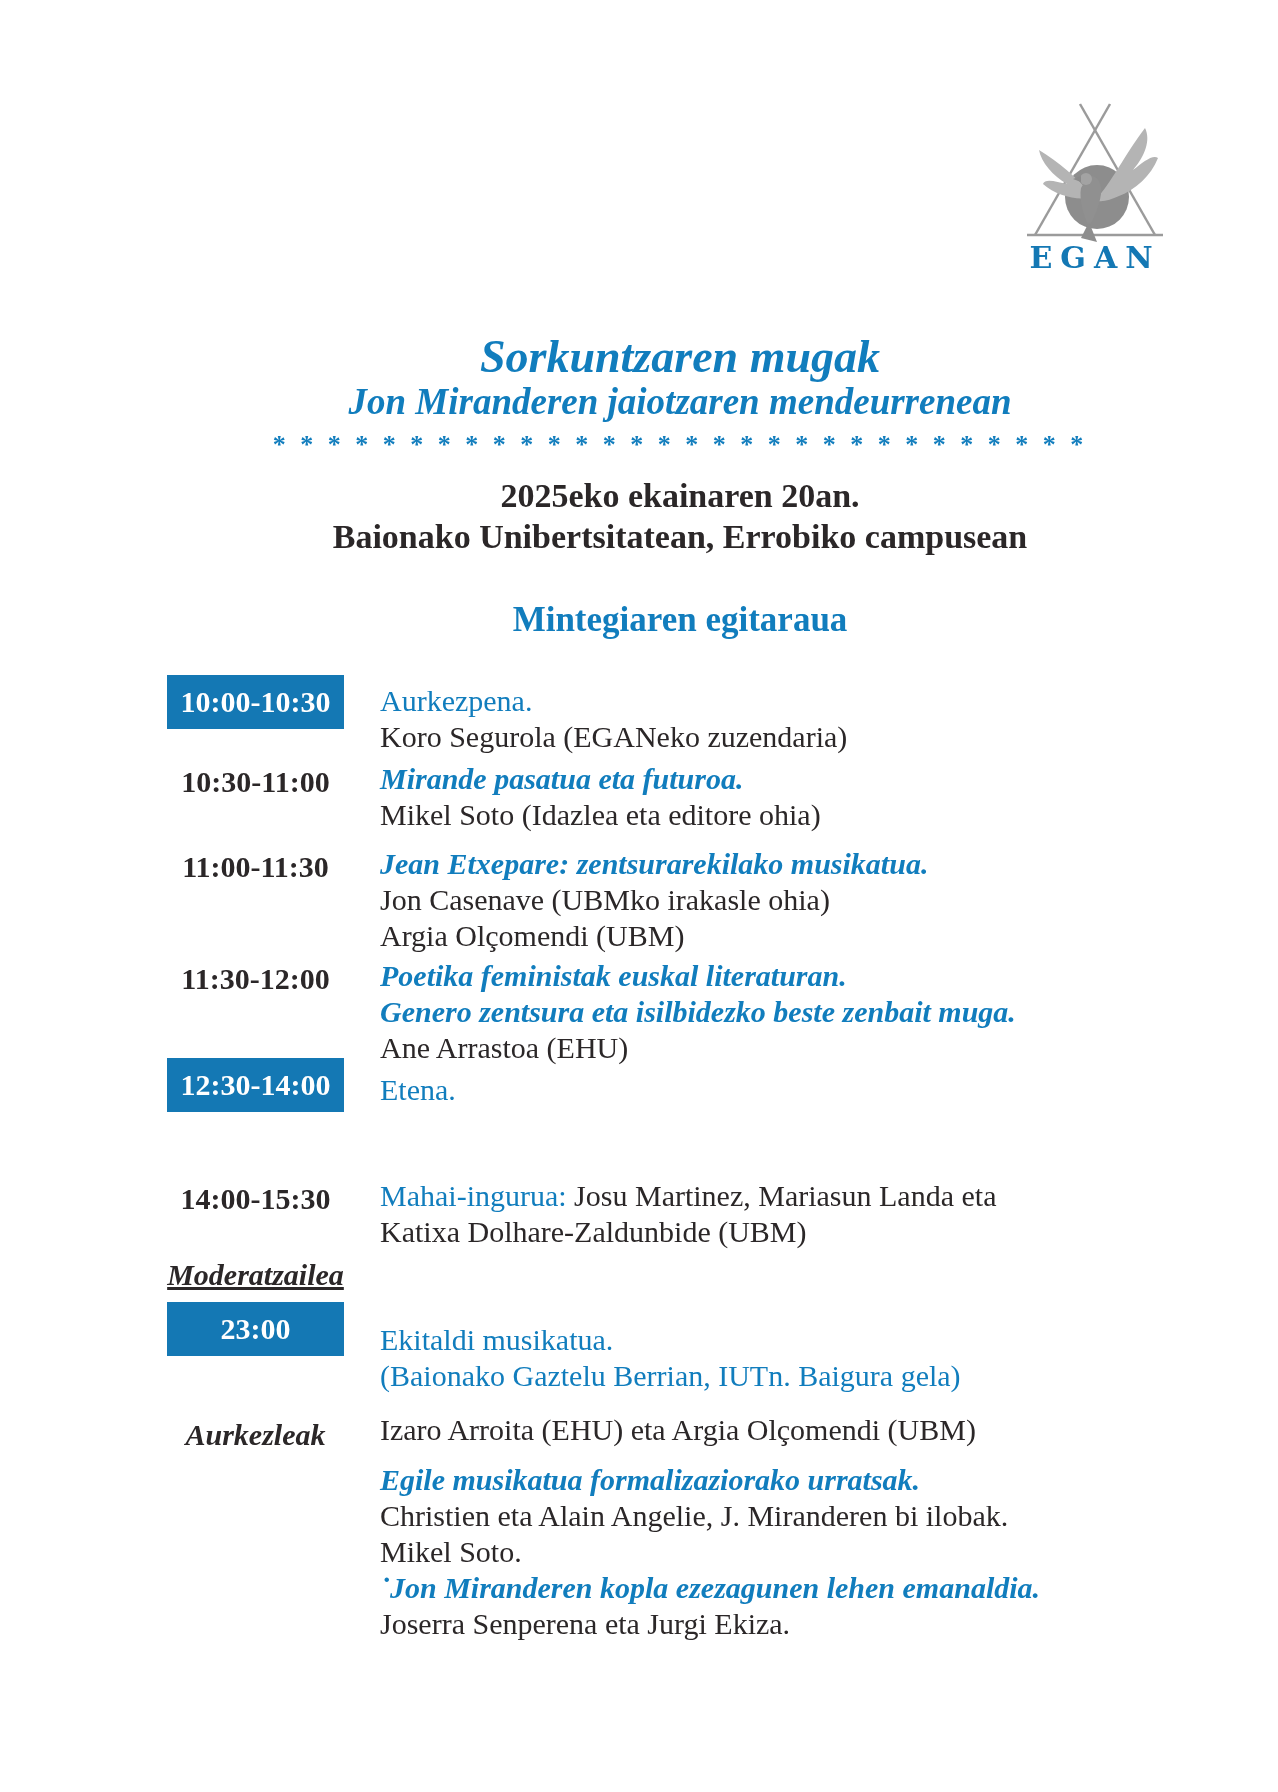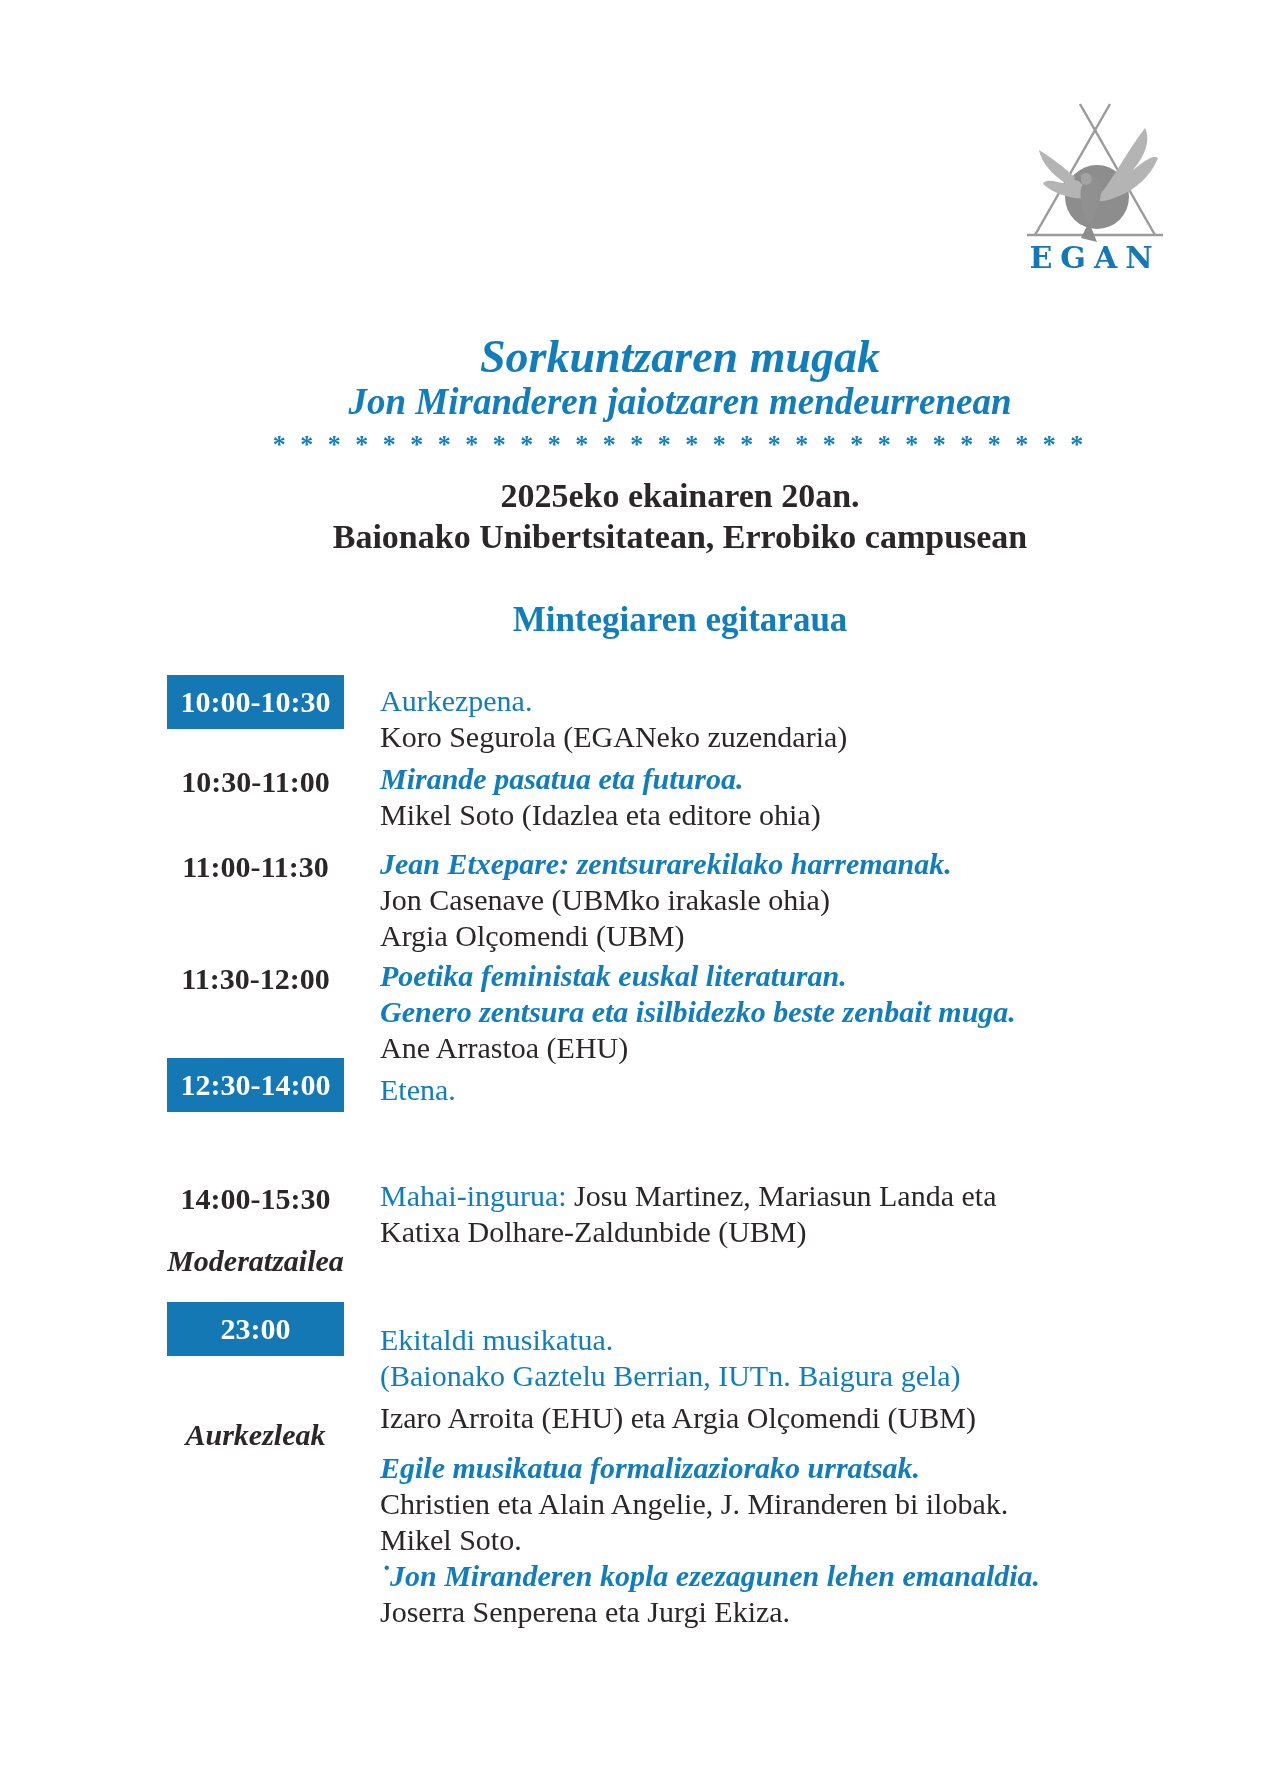--- a/index.html
+++ b/index.html
@@ -97,54 +97,54 @@
       <div class="sched-row" style="top: 761px;">
         <div class="time-cell plain">10:30-11:00</div>
         <div class="content" style="padding-top: 0px;">
           <div class="line"><span class="seg-blue-bold-italic">Mirande pasatua eta futuroa.</span></div>
           <div class="line"><span class="seg-plain">Mikel Soto (Idazlea eta editore ohia)</span></div>
         </div>
       </div>
       <div class="sched-row" style="top: 846px;">
         <div class="time-cell plain">11:00-11:30</div>
         <div class="content" style="padding-top: 0px;">
-          <div class="line"><span class="seg-blue-bold-italic">Jean Etxepare: zentsurarekilako harremanak.</span></div>
+          <div class="line"><span class="seg-blue-bold-italic">Jean Etxepare: zentsurarekilako musikatua.</span></div>
           <div class="line"><span class="seg-plain">Jon Casenave (UBMko irakasle ohia)</span></div>
           <div class="line"><span class="seg-plain">Argia Olçomendi (UBM)</span></div>
         </div>
       </div>
       <div class="sched-row" style="top: 958px;">
         <div class="time-cell plain">11:30-12:00</div>
         <div class="content" style="padding-top: 0px;">
           <div class="line"><span class="seg-blue-bold-italic">Poetika feministak euskal literaturan.</span></div>
           <div class="line"><span class="seg-blue-bold-italic">Genero zentsura eta isilbidezko beste zenbait muga.</span></div>
           <div class="line"><span class="seg-plain">Ane Arrastoa (EHU)</span></div>
         </div>
       </div>
       <div class="sched-row" style="top: 1058px;">
         <div class="time-cell boxed">12:30-14:00</div>
         <div class="content" style="padding-top: 14px;">
           <div class="line"><span class="seg-blue-bold">Etena.</span></div>
         </div>
       </div>
       <div class="sched-row" style="top: 1178px;">
         <div class="time-cell plain">14:00-15:30</div>
-        <div class="role-label" style="top: 66px;">Moderatzailea</div>
+        <div class="role-label" style="top: 80px; text-decoration: underline;">Moderatzailea</div>
         <div class="content" style="padding-top: 0px;">
           <div class="line"><span class="seg-blue-bold">Mahai-ingurua:</span><span class="seg-plain"> Josu Martinez, Mariasun Landa eta</span></div>
           <div class="line"><span class="seg-plain">Katixa Dolhare-Zaldunbide (UBM)</span></div>
         </div>
       </div>
       <div class="sched-row" style="top: 1302px;">
         <div class="time-cell boxed">23:00</div>
         <div class="role-label" style="top: 116px;">Aurkezleak</div>
         <div class="content" style="padding-top: 20px;">
           <div class="line"><span class="seg-blue-bold">Ekitaldi musikatua.</span></div>
           <div class="line"><span class="seg-blue">(Baionako Gaztelu Berrian, IUTn. Baigura gela)</span></div>
-          <div class="line" style="margin-top: 6px;"><span class="seg-plain">Izaro Arroita (EHU) eta Argia Olçomendi (UBM)</span></div>
+          <div class="line" style="margin-top: 18px;"><span class="seg-plain">Izaro Arroita (EHU) eta Argia Olçomendi (UBM)</span></div>
           <div class="line" style="margin-top: 14px;"><span class="seg-blue-bold-italic">Egile musikatua formalizaziorako urratsak.</span></div>
           <div class="line"><span class="seg-plain">Christien eta Alain Angelie, J. Miranderen bi ilobak.</span></div>
           <div class="line"><span class="seg-plain">Mikel Soto.</span></div>
           <div class="line"><span class="seg-blue-bold-italic">˙Jon Miranderen kopla ezezagunen lehen emanaldia.</span></div>
           <div class="line"><span class="seg-plain">Joserra Senperena eta Jurgi Ekiza.</span></div>
         </div>
       </div>
     </div>
 
 </div>

